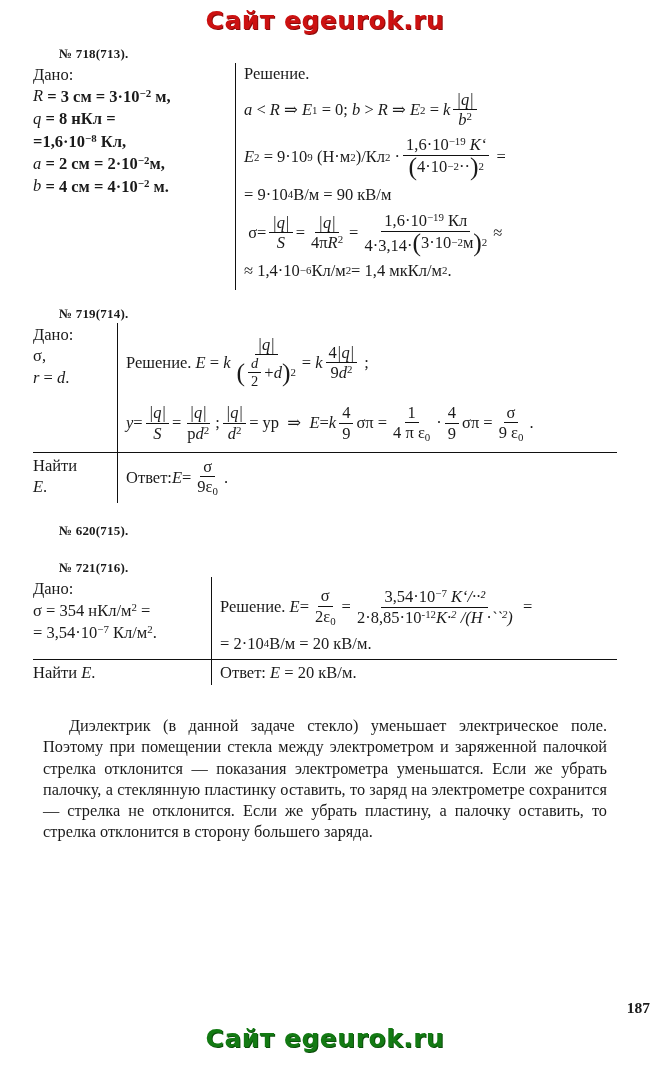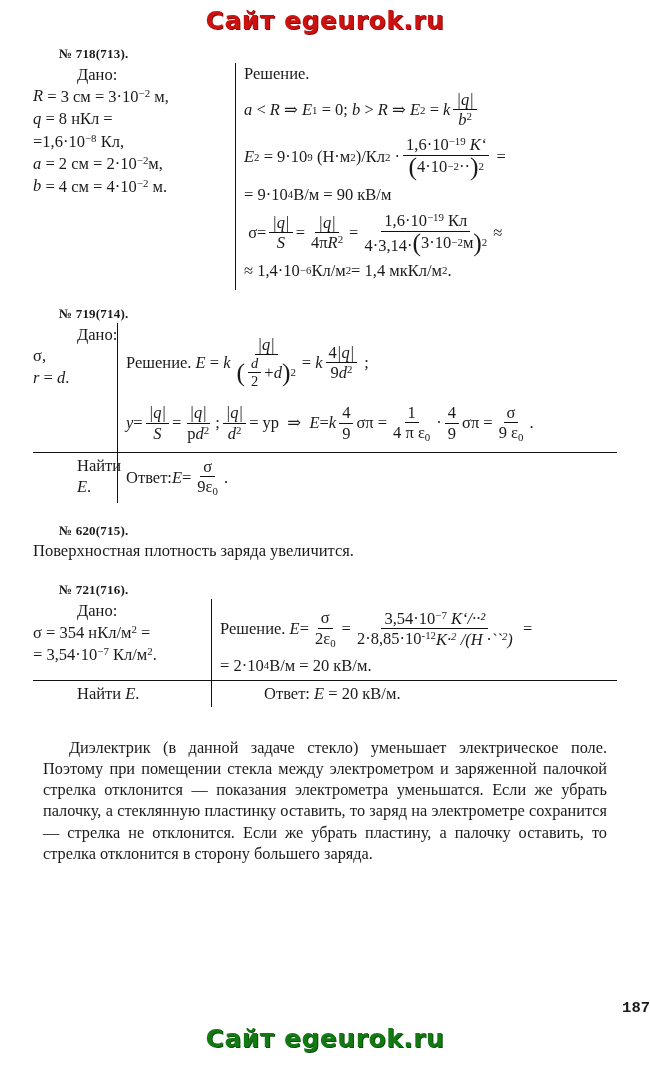--- a/index.html
+++ b/index.html
@@ -66,36 +66,36 @@
     table-layout: fixed;
   }
   .ptable td {
     vertical-align: top;
     padding: 1px 0 2px 0;
   }
   .col-given  { width: 196px; padding-right: 6px !important; }
   .col-sol    { border-left: 1.6px solid #111; padding-left: 8px !important; }
   .row-find td { border-top: 1.6px solid #111; padding-top: 2px !important; }
 
-  .lbl { font-size: 16.5px; line-height: 1.30; margin-left: 44px; }
+  .lbl { font-size: 16.5px; line-height: 1.30; }
   .given-line { font-size: 16.5px; line-height: 1.34; white-space: nowrap; }
   .sol-head { font-size: 16.5px; }
 
   .eq-line {
     font-size: 16.5px;
     line-height: 1.2;
     margin: 7px 0 7px 0;
     display: flex;
     align-items: center;
     flex-wrap: wrap;
   }
   .eq-line.tight { margin: 4px 0; }
 
   .it { font-style: italic; }
-  .up { font-style: normal; }
+  .up { font-style: normal; font-weight: bold; }
   sub { font-size: 0.66em; vertical-align: -0.25em; }
   sup { font-size: 0.66em; vertical-align: 0.50em; }
 
   
   .frac {
     display: inline-flex;
     flex-direction: column;
     align-items: center;
     vertical-align: middle;
     margin: 0 3px;
@@ -129,21 +129,21 @@
   }
   .gap-m { height: 16px; }
   .gap-l { height: 20px; }
 
   .page-num {
     position: absolute;
     right: 33px;
     top: 999px;
     font-size: 15.5px;
     font-weight: bold;
-    font-family: Liberation Mono, monospace;
+    font-family: Liberation Serif, serif;
   }
 </style>
 </head>
 <body>
 
 <div class="page">
 
   <div class="watermark watermark-top">Сайт egeurok.ru</div>
 
   <div class="content">
@@ -315,21 +315,20 @@
             .
           </div>
         </td>
       </tr>
     </tbody>
       </table>
 
     <div class="gap-l"></div>
 
     <div class="prob-title">№  620(715).</div>
-    <div class="plain-line">Поверхностная плотность заряда увеличится.</div>
 
     <div class="gap-l"></div>
 
     <div class="prob-title">№  721(716).</div>
 
     <table class="ptable">
       <tbody>
           <tr>
         <td class="col-given" style="width:172px">
           <div class="lbl">Дано:</div>

